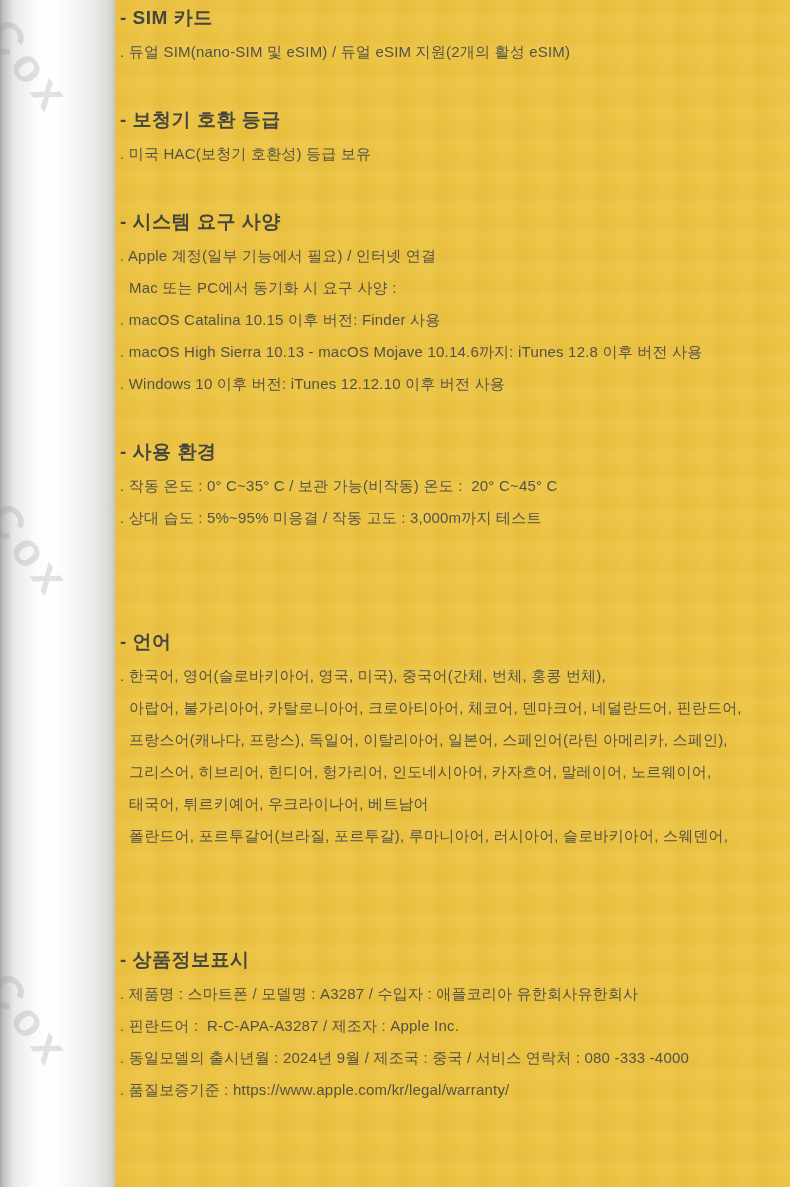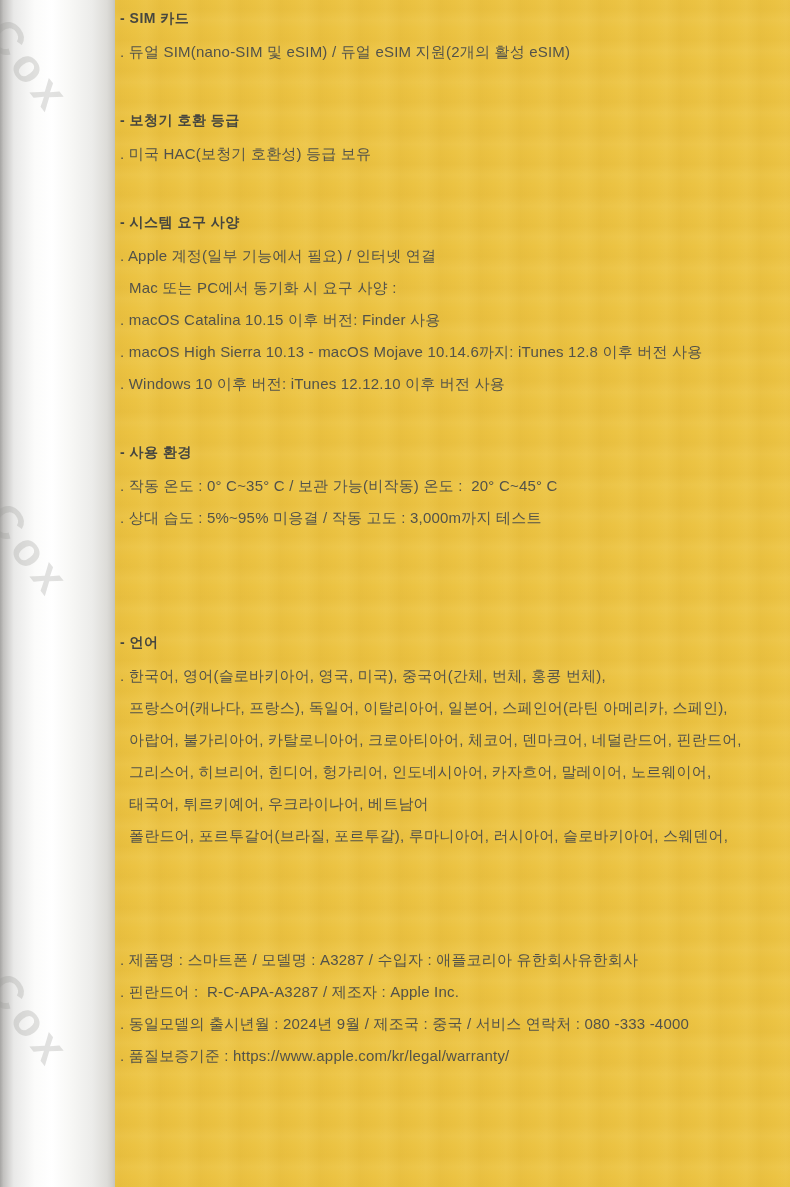--- a/index.html
+++ b/index.html
@@ -49,21 +49,21 @@
     position: absolute;
     left: 115px; top: 0; right: 0; bottom: 0;
     padding: 2px 4px 0 5px;
     z-index: 2;
     color: #52524a;
   }
   .section { margin-top: 36px; }
   .section:first-child { margin-top: 0; }
   .section.gap-xl { margin-top: 92px; }
   .section-heading {
-    font-size: 14px;
+    font-size: 19px;
     font-weight: bold;
     color: #46463f;
     line-height: 32px;
     letter-spacing: 0.5px;
     margin: 0 0 2px 0;
   }
   .spec-line {
     font-size: 15px;
     line-height: 32px;
     letter-spacing: 0.2px;
@@ -106,29 +106,30 @@
 
     <div class="section">
       <div class="section-heading">- 사용 환경</div>
       <div class="spec-line">. 작동 온도 : 0° C~35° C / 보관 가능(비작동) 온도 :  20° C~45° C</div>
       <div class="spec-line">. 상대 습도 : 5%~95% 미응결 / 작동 고도 : 3,000m까지 테스트</div>
     </div>
 
     <div class="section gap-xl">
       <div class="section-heading">- 언어</div>
       <div class="spec-line">. 한국어, 영어(슬로바키아어, 영국, 미국), 중국어(간체, 번체, 홍콩 번체),</div>
+      <div class="spec-line indent">아랍어, 불가리아어, 카탈로니아어, 크로아티아어, 체코어, 덴마크어, 네덜란드어, 핀란드어,</div>
       <div class="spec-line indent">프랑스어(캐나다, 프랑스), 독일어, 이탈리아어, 일본어, 스페인어(라틴 아메리카, 스페인),</div>
-      <div class="spec-line indent">아랍어, 불가리아어, 카탈로니아어, 크로아티아어, 체코어, 덴마크어, 네덜란드어, 핀란드어,</div>
       <div class="spec-line indent">그리스어, 히브리어, 힌디어, 헝가리어, 인도네시아어, 카자흐어, 말레이어, 노르웨이어,</div>
       <div class="spec-line indent">태국어, 튀르키예어, 우크라이나어, 베트남어</div>
       <div class="spec-line indent">폴란드어, 포르투갈어(브라질, 포르투갈), 루마니아어, 러시아어, 슬로바키아어, 스웨덴어,</div>
     </div>
 
 
     <div class="section gap-xl">
+      <div class="section-heading">- 상품정보표시</div>
       <div class="spec-line">. 제품명 : 스마트폰 / 모델명 : A3287 / 수입자 : 애플코리아 유한회사유한회사</div>
       <div class="spec-line">. 핀란드어 :  R-C-APA-A3287 / 제조자 : Apple Inc.</div>
       <div class="spec-line">. 동일모델의 출시년월 : 2024년 9월 / 제조국 : 중국 / 서비스 연락처 : 080 -333 -4000</div>
       <div class="spec-line">. 품질보증기준 : https://www.apple.com/kr/legal/warranty/</div>
     </div>
 
   </div>
 </div>
 
 </body></html>

